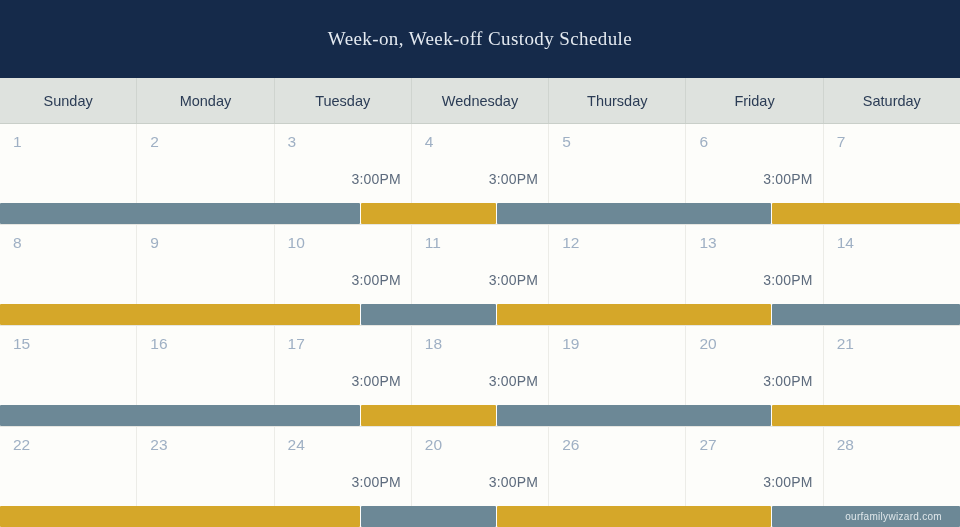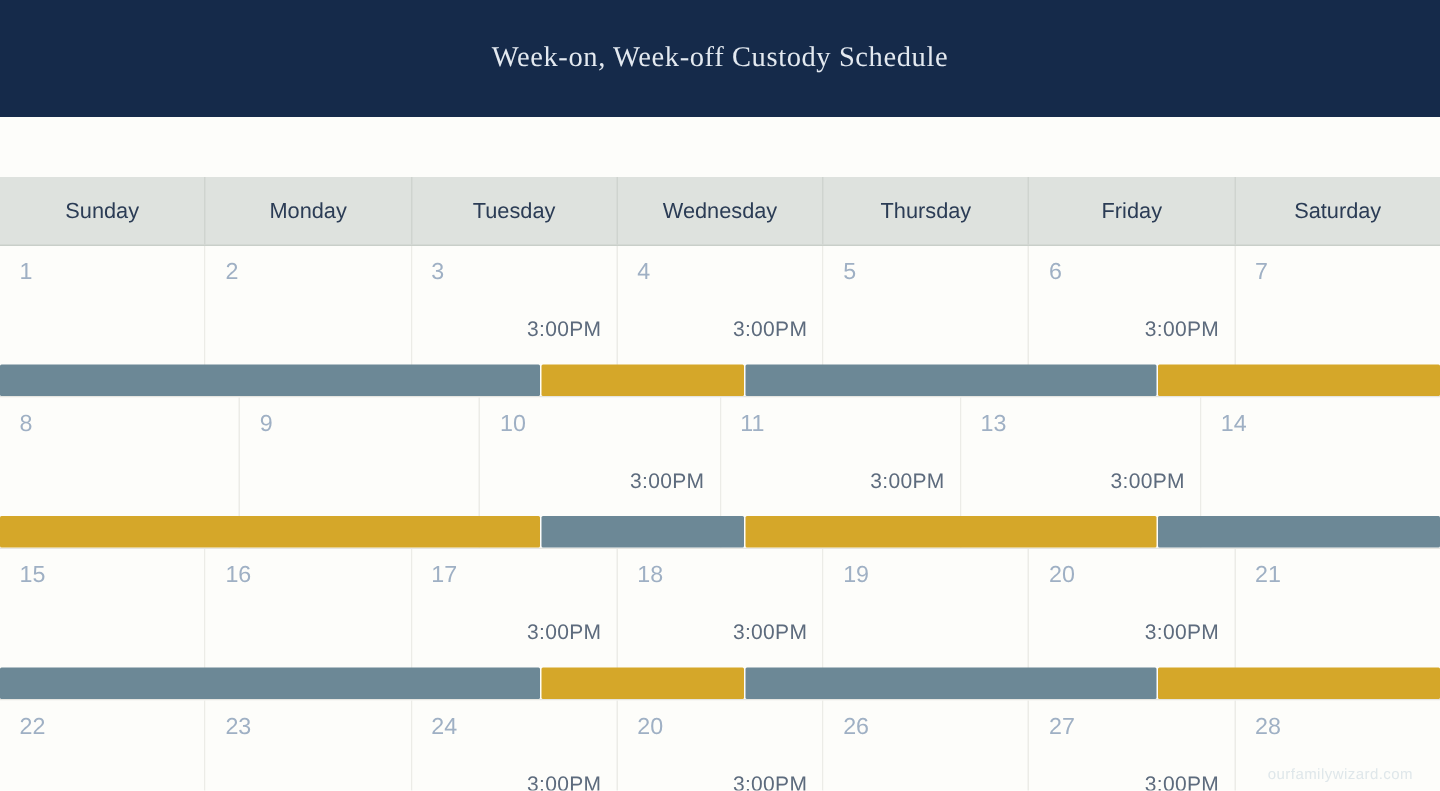--- a/index.html
+++ b/index.html
@@ -32,21 +32,20 @@
     letter-spacing:0.4px;
     font-weight:400;
   }
 
   
   .dow-row {
     display:flex;
     height:46px;
     background:#dee2de;
     border-bottom:1px solid #c9cfc9;
-    margin-top:40px;
   }
   .dow-cell {
     flex:1 1 0;
     display:flex;
     align-items:center;
     justify-content:center;
     font-size:14.5px;
     color:#2b3c55;
     border-right:1px solid #cfd4cf;
   }
@@ -202,20 +201,23 @@
           </div>
           <div class="day-cell">
             <div class="day-num">10</div>
             <div class="day-time">3:00PM</div>
           </div>
           <div class="day-cell">
             <div class="day-num">11</div>
             <div class="day-time">3:00PM</div>
           </div>
           <div class="day-cell">
+            <div class="day-num">12</div>
+          </div>
+          <div class="day-cell">
             <div class="day-num">13</div>
             <div class="day-time">3:00PM</div>
           </div>
           <div class="day-cell">
             <div class="day-num">14</div>
           </div>
         </div>
         <div class="bar-layer">
           <div class="bar bar-b" style="left: 0%; width: 37.5%; background: rgb(213, 167, 41);"></div>
           <div class="bar bar-a" style="left: 37.6%; width: 14.06%; background: rgb(108, 136, 150);"></div>

